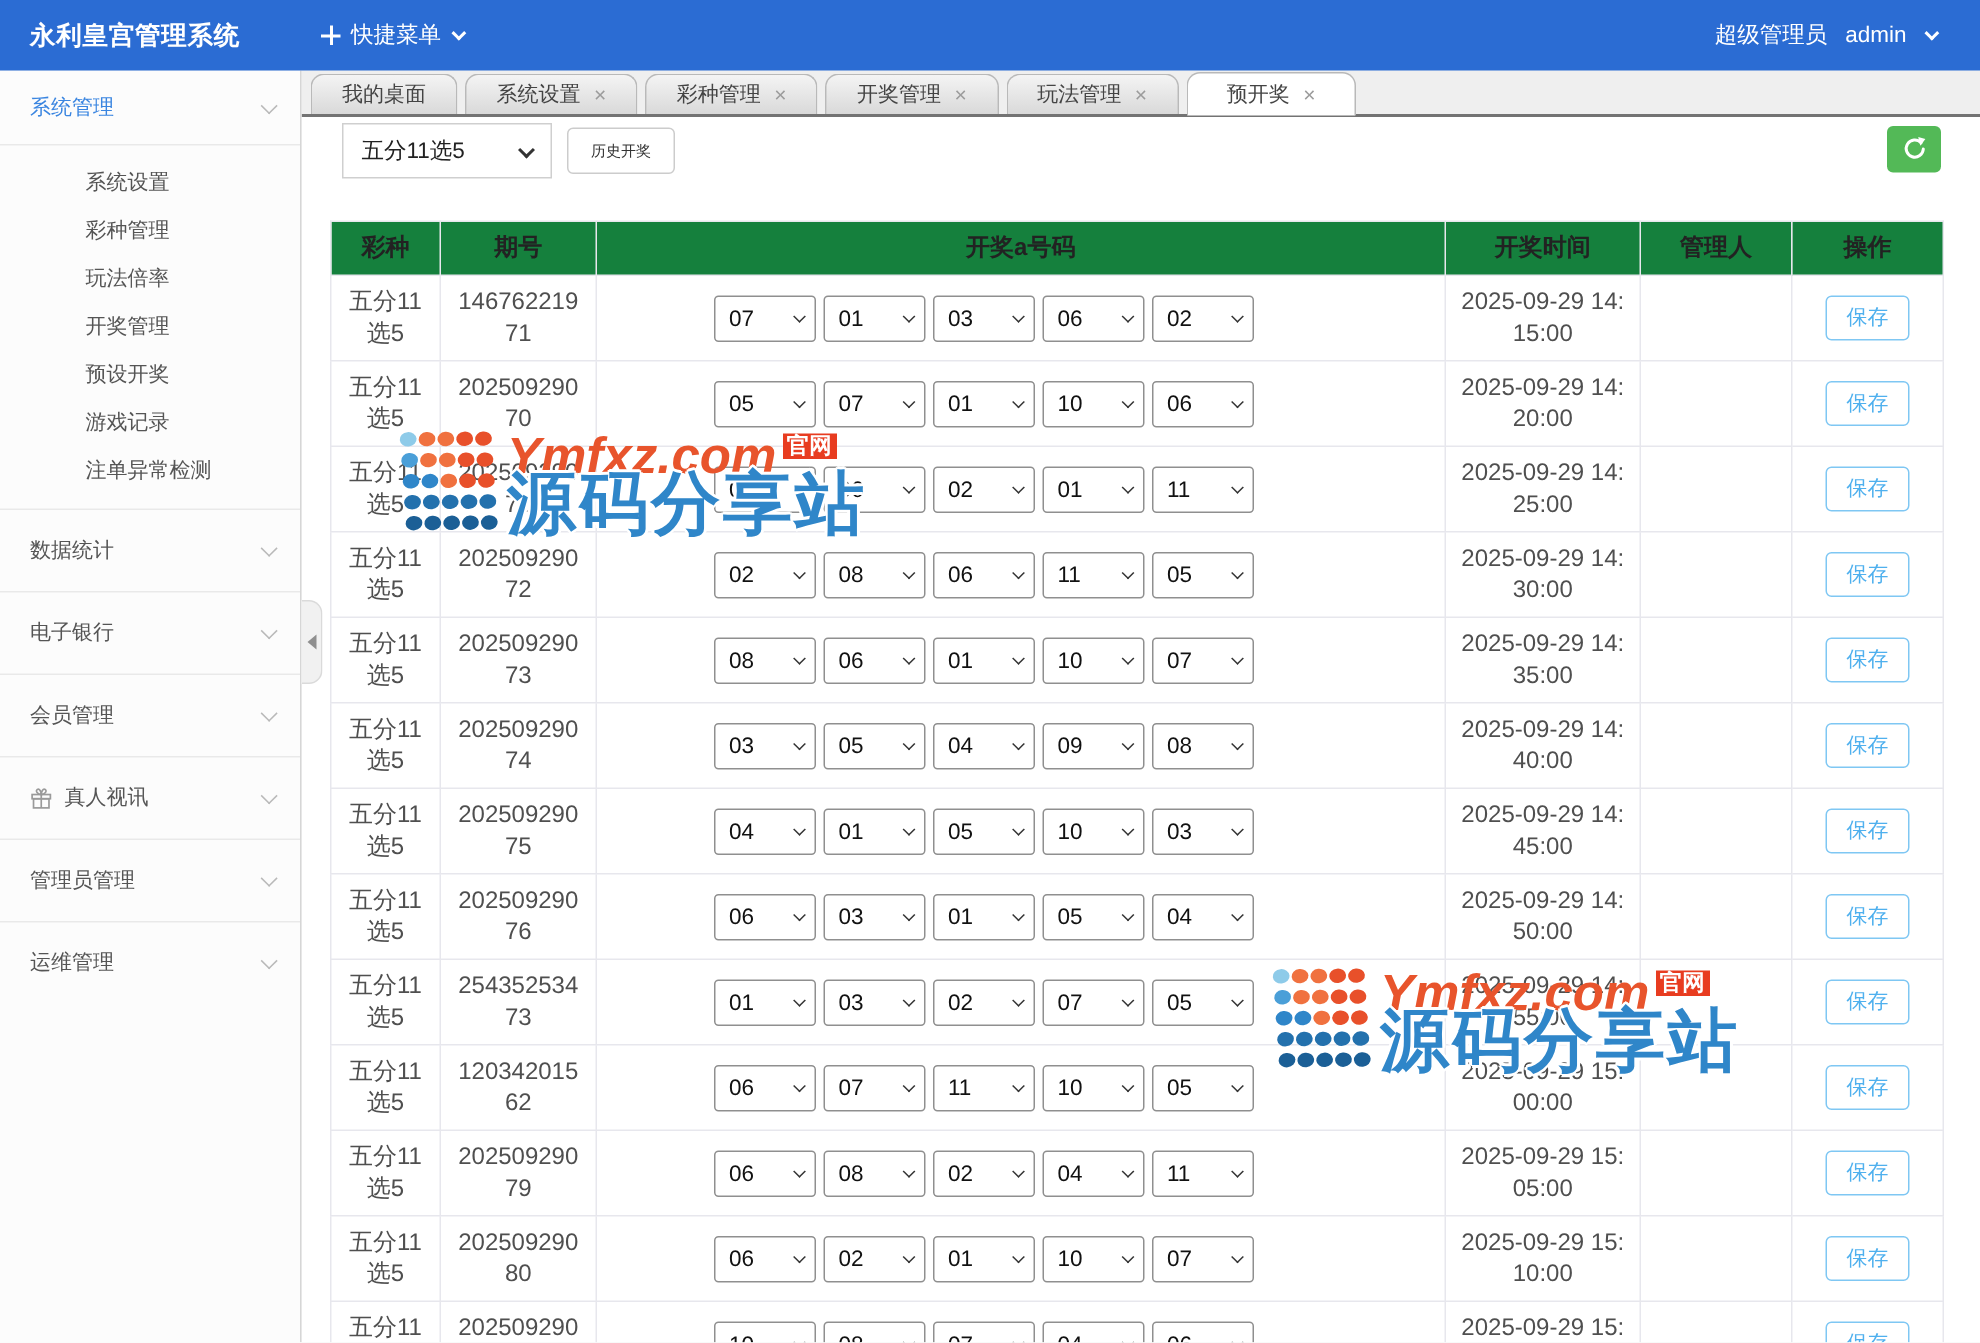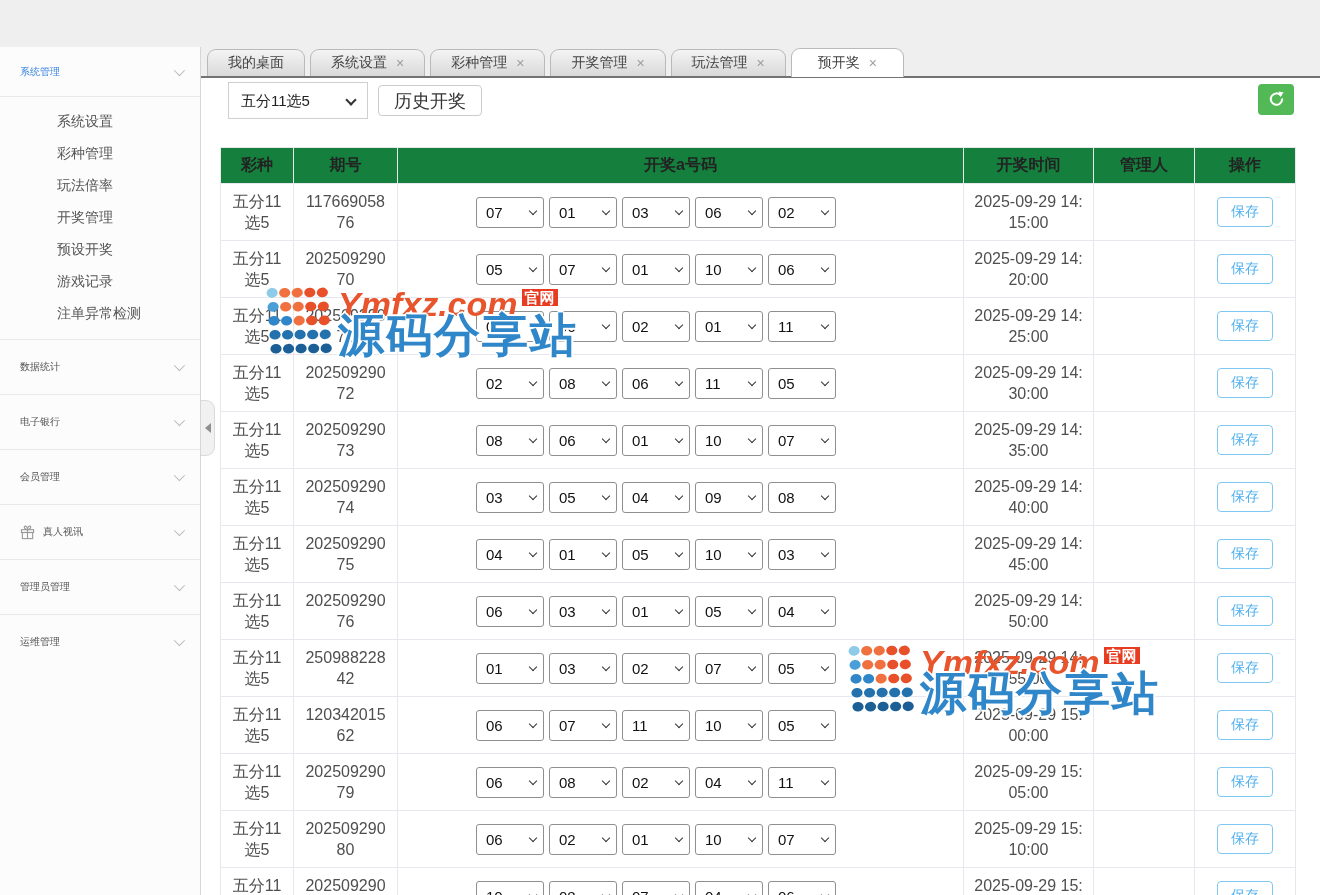--- a/index.html
+++ b/index.html
@@ -16,21 +16,21 @@
   .plus-ico::before { content:""; position:absolute; left:0; top:5.5px; width:13px; height:2px; background:#fff; }
   .plus-ico::after  { content:""; position:absolute; left:5.5px; top:0; width:2px; height:13px; background:#fff; }
   .chev { display:inline-block; width:7px; height:7px; border-right:2px solid currentColor;
           border-bottom:2px solid currentColor; transform:rotate(45deg) translateY(-2px); }
   .user-area { margin-left:auto; display:flex; align-items:center; gap:12px; padding-right:30px; font-size:15px; }
 
   
   .sidebar { position:absolute; left:0; top:47px; bottom:0; width:201px; background:#fcfcfc;
              border-right:1px solid #d6d6d6; z-index:40; }
   .side-group { height:55px; display:flex; align-items:center; padding:0 18px 0 20px;
-                font-size:10px; color:#555; border-top:1px solid #e9e9e9; cursor:pointer; }
+                font-size:14px; color:#555; border-top:1px solid #e9e9e9; cursor:pointer; }
   .side-group:first-child { border-top:none; height:49px; }
   .side-group.active { color:#3a85e0; }
   .side-group .side-label { flex:1; display:flex; align-items:center; gap:8px; }
   .side-group .chev { color:#b9b9b9; width:8px; height:8px; border-width:1.5px; }
   .side-sub { border-top:1px solid #e9e9e9; padding:8px 0 10px; }
   .side-sub-item { height:32px; line-height:32px; padding-left:57px; font-size:14px; color:#555; cursor:pointer; }
   .collapse-handle { position:absolute; left:201px; top:400px; width:14px; height:56px; background:#f1f1f1;
                      border:1px solid #dadada; border-left:none; border-radius:0 9px 9px 0; z-index:45;
                      display:flex; align-items:center; justify-content:center; cursor:pointer; }
   .collapse-handle .tri { width:0; height:0; border-top:5px solid transparent; border-bottom:5px solid transparent;
@@ -48,21 +48,21 @@
   .panel { position:absolute; left:0; right:0; top:31px; bottom:0; background:#fff; overflow:hidden; }
 
   
   .sel-wrap { position:absolute; left:27px; top:4px; width:140px; height:37px; }
   .lottery-select { width:100%; height:100%; border:1px solid #cfcfcf; border-radius:0; background:#fff;
                     font-size:15px; color:#222; padding:0 26px 0 12px; appearance:none; -webkit-appearance:none;
                     font-family:inherit; }
   .sel-wrap .dchev { position:absolute; right:13px; top:14px; width:8px; height:8px; pointer-events:none;
                      border-right:2px solid #333; border-bottom:2px solid #333; transform:rotate(45deg); }
   .history-btn { position:absolute; left:177px; top:7px; height:31px; padding:0 15px; background:#fff;
-                 border:1px solid #ccc; border-radius:4px; font-size:18px; color:#333; cursor:pointer;
+                 border:1px solid #ccc; border-radius:4px; font-size:10px; color:#333; cursor:pointer;
                  font-family:inherit; }
   .refresh-btn { position:absolute; right:26px; top:6px; width:36px; height:31px; background:#53b957;
                  border:none; border-radius:4px; cursor:pointer; display:flex; align-items:center; justify-content:center; }
 
   
   .grid { position:absolute; left:19px; right:25px; top:69px; border-collapse:collapse; width:1075px;
           table-layout:fixed; background:#fff; }
   .grid th, .grid td { border:1px solid #e7e7ed; text-align:center; vertical-align:middle; }
   .grid th { background:#15803d; height:36px; font-size:16px; font-weight:bold; color:#222; }
   .grid td { height:57px; font-size:16px; color:#4f4f4f; line-height:1.32; }
@@ -94,20 +94,33 @@
   .wm-line2 { font-size:46px; font-weight:800; letter-spacing:2px; color:#2f86c9; line-height:1;
               margin-top:-9px;
               text-shadow:-2px 0 #fff, 2px 0 #fff, 0 -2px #fff, 0 2px #fff,
                           -1px -1px #fff, 1px -1px #fff, -1px 1px #fff, 1px 1px #fff; }
 </style>
 </head>
 <body>
 
 <div class="app">
 
+  <div class="topbar">
+    <div class="brand">永利皇宫管理系统</div>
+    <div class="quickmenu">
+      <span class="plus-ico"></span>
+      <span>快捷菜单</span>
+      <span class="chev"></span>
+    </div>
+    <div class="user-area">
+      <span>超级管理员</span>
+      <span style="cursor:pointer;">admin</span>
+      <span class="chev" style="cursor:pointer;"></span>
+    </div>
+  </div>
 
   <div class="sidebar">
     <div>
         <div class="side-group active">
           <span class="side-label">
             <span>系统管理</span>
           </span>
           <span class="chev"></span>
         </div>
         <div class="side-sub">
@@ -225,21 +238,21 @@
               <th>期号</th>
               <th>开奖a号码</th>
               <th>开奖时间</th>
               <th>管理人</th>
               <th>操作</th>
             </tr>
           </thead>
         <tbody>
             <tr>
               <td class="lottery-cell">五分11选5</td>
-              <td class="period-cell">11766905876</td>
+              <td class="period-cell">14676221971</td>
               <td>
                 <div class="numwrap">
                   <span class="selbox"><select class="num-select"><option>07</option></select><span class="dchev"></span></span>
                   <span class="selbox"><select class="num-select"><option>01</option></select><span class="dchev"></span></span>
                   <span class="selbox"><select class="num-select"><option>03</option></select><span class="dchev"></span></span>
                   <span class="selbox"><select class="num-select"><option>06</option></select><span class="dchev"></span></span>
                   <span class="selbox"><select class="num-select"><option>02</option></select><span class="dchev"></span></span>
                 </div>
               </td>
               <td class="time-cell">2025-09-29 14:15:00</td>
@@ -353,21 +366,21 @@
                   <span class="selbox"><select class="num-select"><option>05</option></select><span class="dchev"></span></span>
                   <span class="selbox"><select class="num-select"><option>04</option></select><span class="dchev"></span></span>
                 </div>
               </td>
               <td class="time-cell">2025-09-29 14:50:00</td>
               <td></td>
               <td><button class="save-btn">保存</button></td>
             </tr>
             <tr>
               <td class="lottery-cell">五分11选5</td>
-              <td class="period-cell">25098822842</td>
+              <td class="period-cell">25435253473</td>
               <td>
                 <div class="numwrap">
                   <span class="selbox"><select class="num-select"><option>01</option></select><span class="dchev"></span></span>
                   <span class="selbox"><select class="num-select"><option>03</option></select><span class="dchev"></span></span>
                   <span class="selbox"><select class="num-select"><option>02</option></select><span class="dchev"></span></span>
                   <span class="selbox"><select class="num-select"><option>07</option></select><span class="dchev"></span></span>
                   <span class="selbox"><select class="num-select"><option>05</option></select><span class="dchev"></span></span>
                 </div>
               </td>
               <td class="time-cell">2025-09-29 14:55:00</td>

